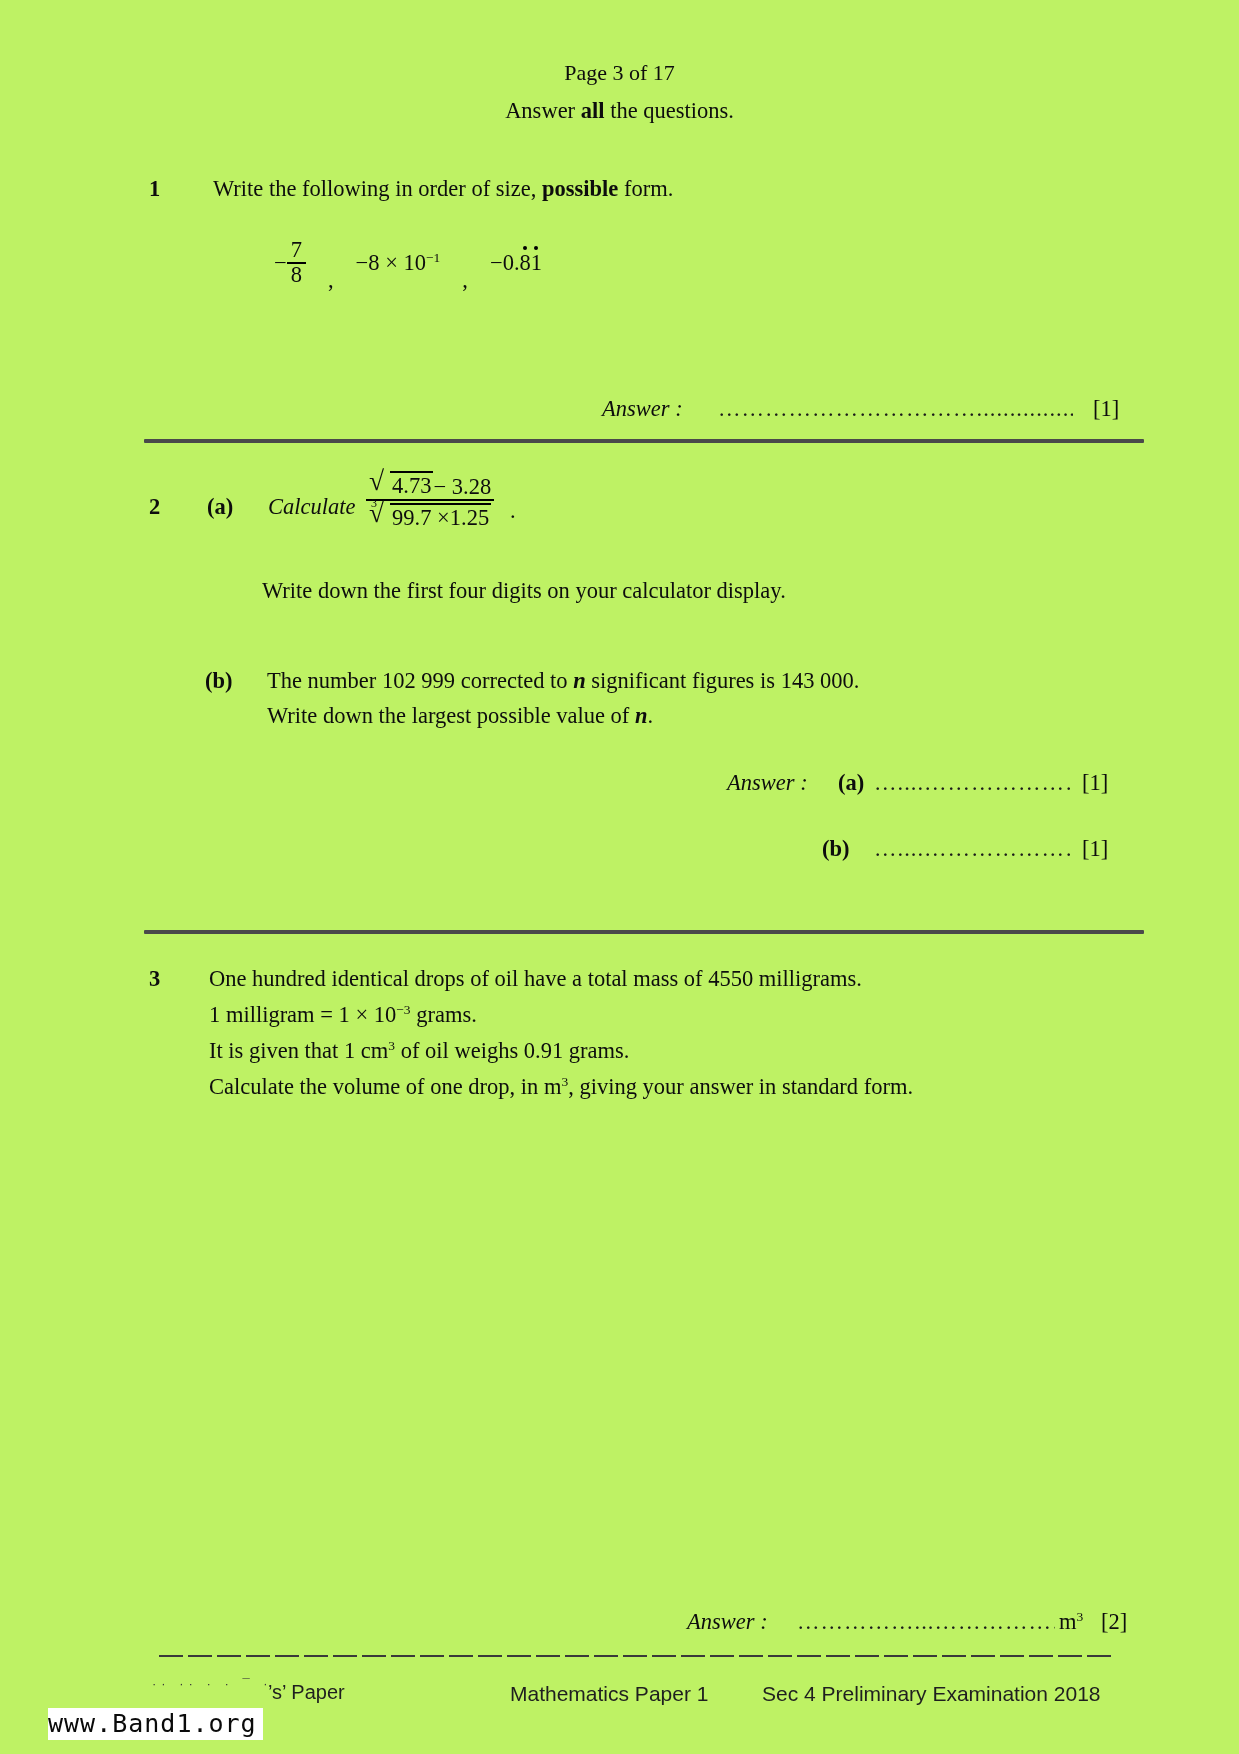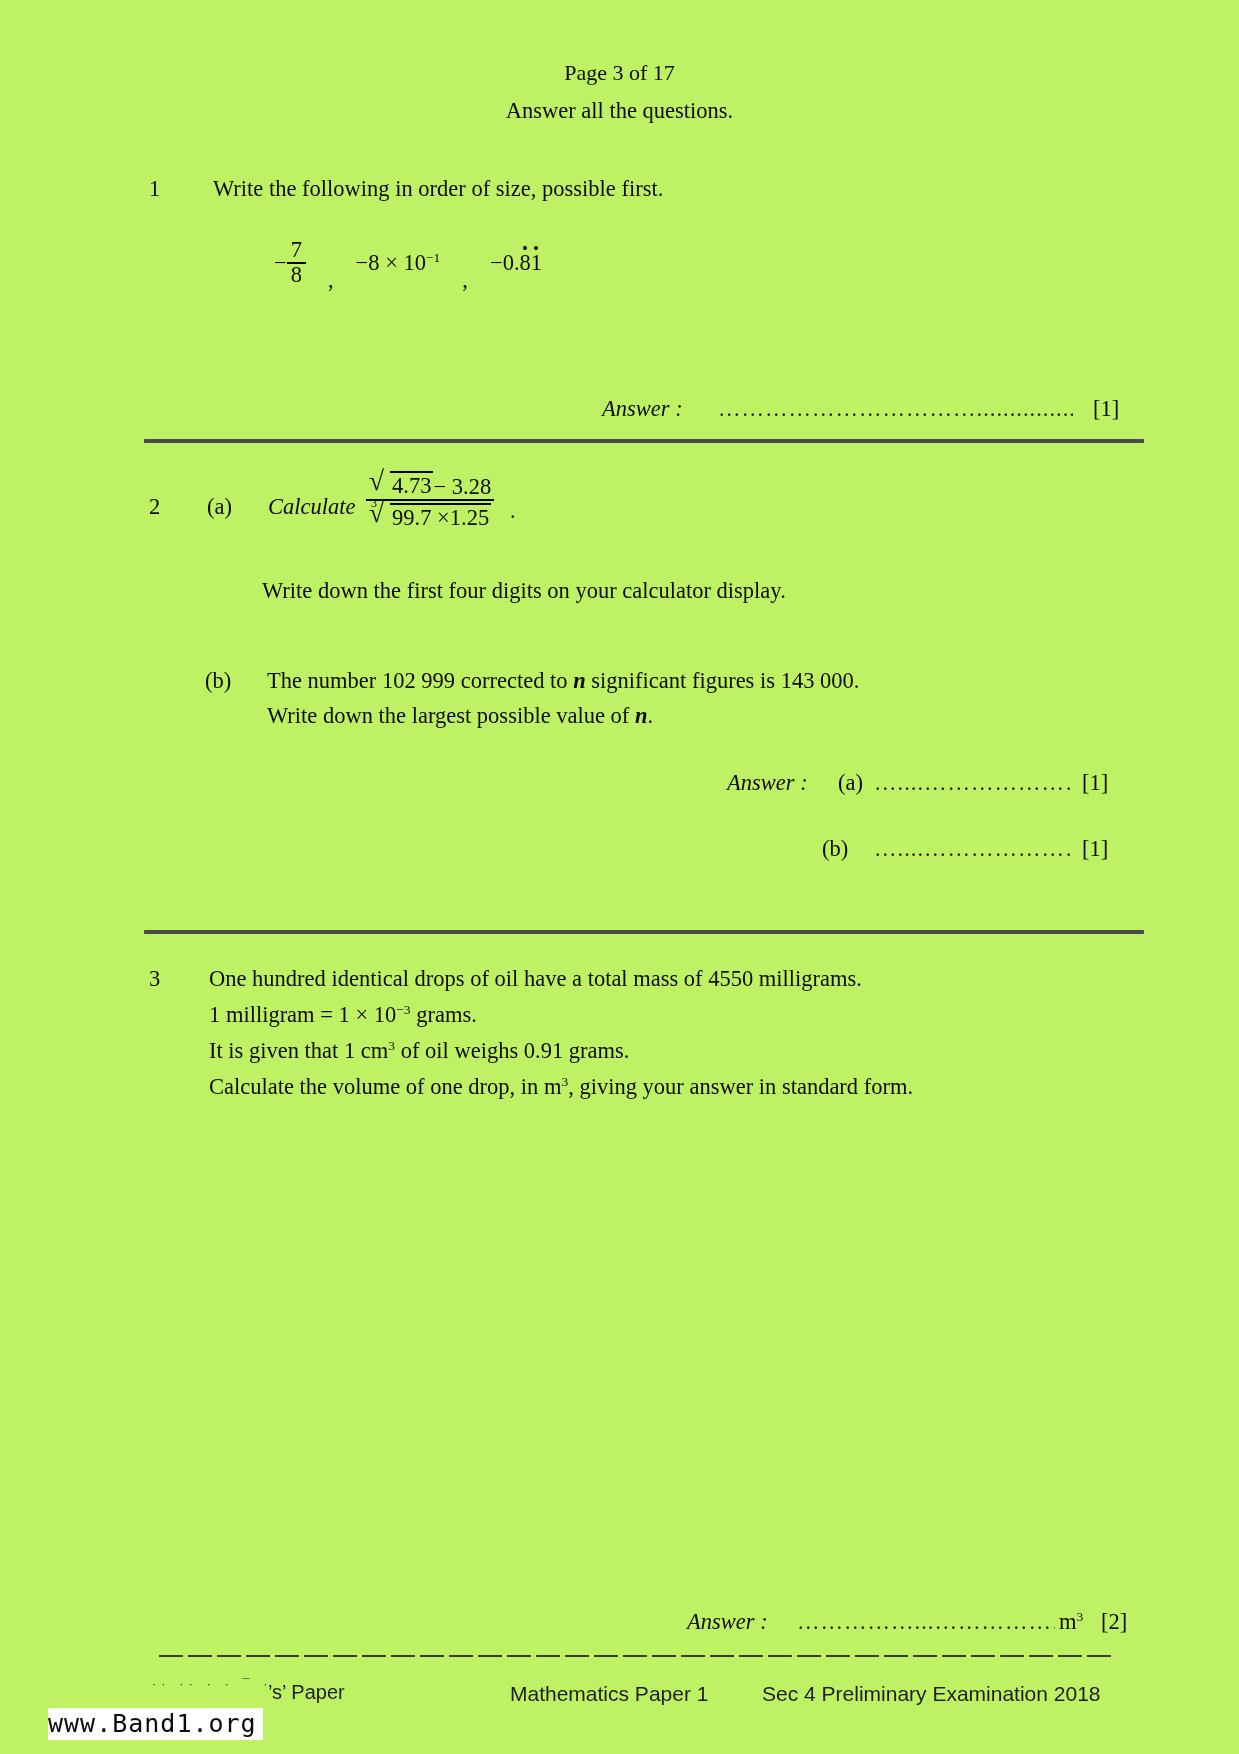--- a/index.html
+++ b/index.html
@@ -7,21 +7,21 @@
     position:relative;
     width:1239px;height:1754px;
     background:#bef264;
     font-family:"Liberation Serif","DejaVu Serif",serif;
     color:#0d0d0d;
     font-size:22.5px;
     overflow:hidden;
     margin:0 auto;
   }
   .abs{position:absolute;white-space:nowrap;line-height:1.18;}
-  .b{font-weight:normal;}
+  .b{font-weight:bold;}
   .i{font-style:italic;}
   .bi{font-weight:bold;font-style:italic;}
   .center{left:0;right:0;text-align:center;}
   .rule{position:absolute;height:4px;background:#4a4a4a;border-radius:1px;}
   .dashrule{
     position:absolute;height:2px;
     background:repeating-linear-gradient(90deg,#3a3a3a 0 24px,transparent 24px 29px);
   }
   .dots{display:inline-block;overflow:hidden;vertical-align:bottom;letter-spacing:1px;color:#1a1a1a;}
   sup,.sup{font-size:0.6em;vertical-align:super;line-height:0;}
@@ -56,21 +56,21 @@
 
 <div class="page">
 
   <div class="abs center" style="top:60px;font-size:22px;">Page 3 of 17</div>
   <div class="abs center" style="top:98px;">
     <span>Answer </span><span class="b">all</span><span> the questions.</span>
   </div>
 
   <div class="abs b" style="left:149px;top:176px;">1</div>
   <div class="abs" style="left:213px;top:176px;">
-    <span>Write the following in order of size, </span><span class="b">possible</span><span> first.</span>
+    <span>Write the following in order of size, </span><span class="b">possible</span><span> form.</span>
   </div>
 
   <div class="abs mathrow" style="left:274px;top:232px;height:62px;">
     <span>−</span>
     <span class="vfrac">
       <span class="num">7</span>
       <span class="den">8</span>
     </span>
     <span class="gap-m"></span>
     <span style="align-self:flex-end;">,</span>

